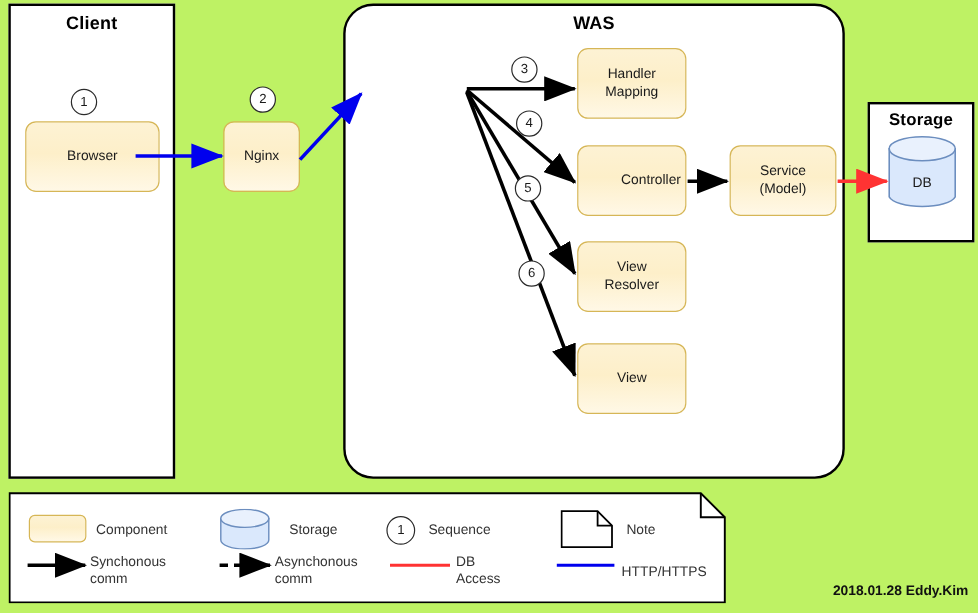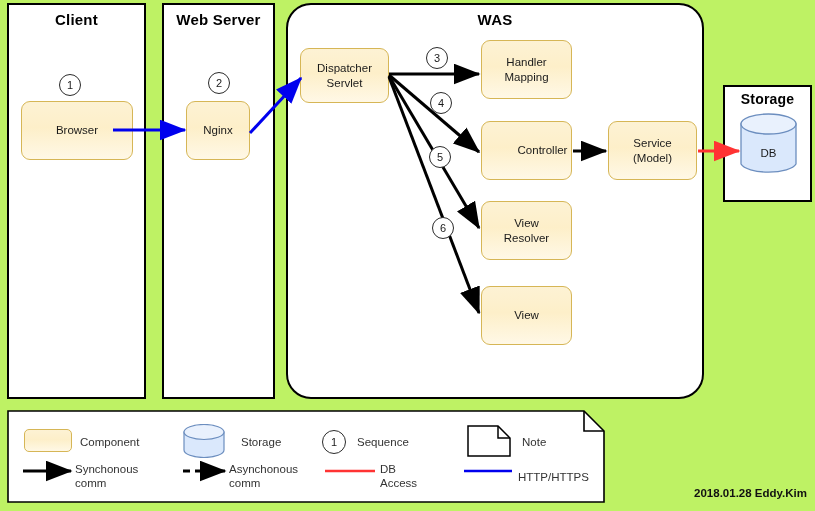--- a/index.html
+++ b/index.html
@@ -121,44 +121,37 @@
 </style>
 </head>
 <body>
 
 <div id="canvas">
 
   <div class="tier" style="left:7px; top:3px; width:139px; height:396px;">
     <div class="tier-title">Client</div>
   </div>
 
-  <div class="tier" style="left:162px; top:3px; width:113px; height:396px;">
-    <div class="tier-title">Web Server</div>
-  </div>
 
   <div class="tier" style="left:286px; top:3px; width:418px; height:396px;border-radius:25px;">
     <div class="tier-title">WAS</div>
   </div>
 
   <div class="tier" style="left:723px; top:85px; width:89px; height:117px;">
     <div class="tier-title" style="top:4px; font-size:14px;">Storage</div>
   </div>
 
   <div class="component" style="left:21px; top:101px; width:112px; height:59px;">
     <span>Browser</span>
   </div>
 
   <div class="component" style="left:186px; top:101px; width:64px; height:59px;">
     <span>Nginx</span>
   </div>
 
-  <div class="component" style="left:300px; top:48px; width:89px; height:55px;">
-    <span style="white-space:pre-line;">Dispatcher
-Servlet</span>
-  </div>
 
   <div class="component" style="left:481px; top:40px; width:91px; height:59px;">
     <span style="white-space:pre-line;">Handler
 Mapping</span>
   </div>
 
   <div class="component" style="left:481px; top:121px; width:91px; height:59px;padding-left:32px;">
     <span>Controller</span>
   </div>
 

